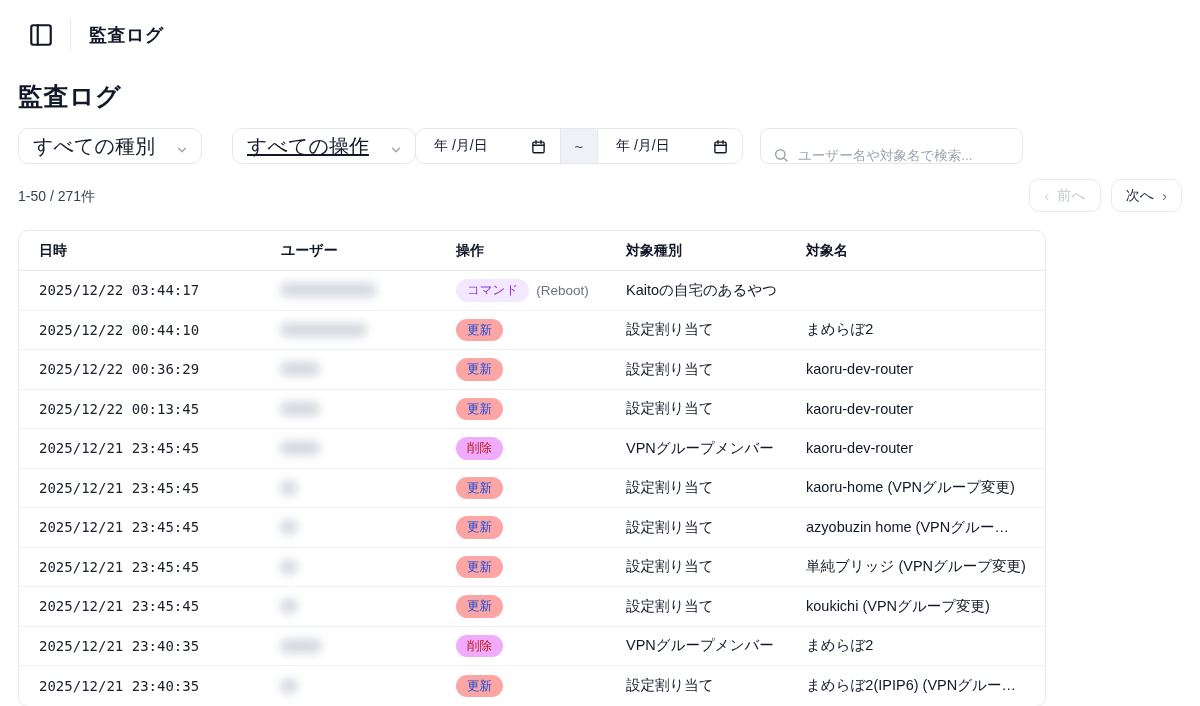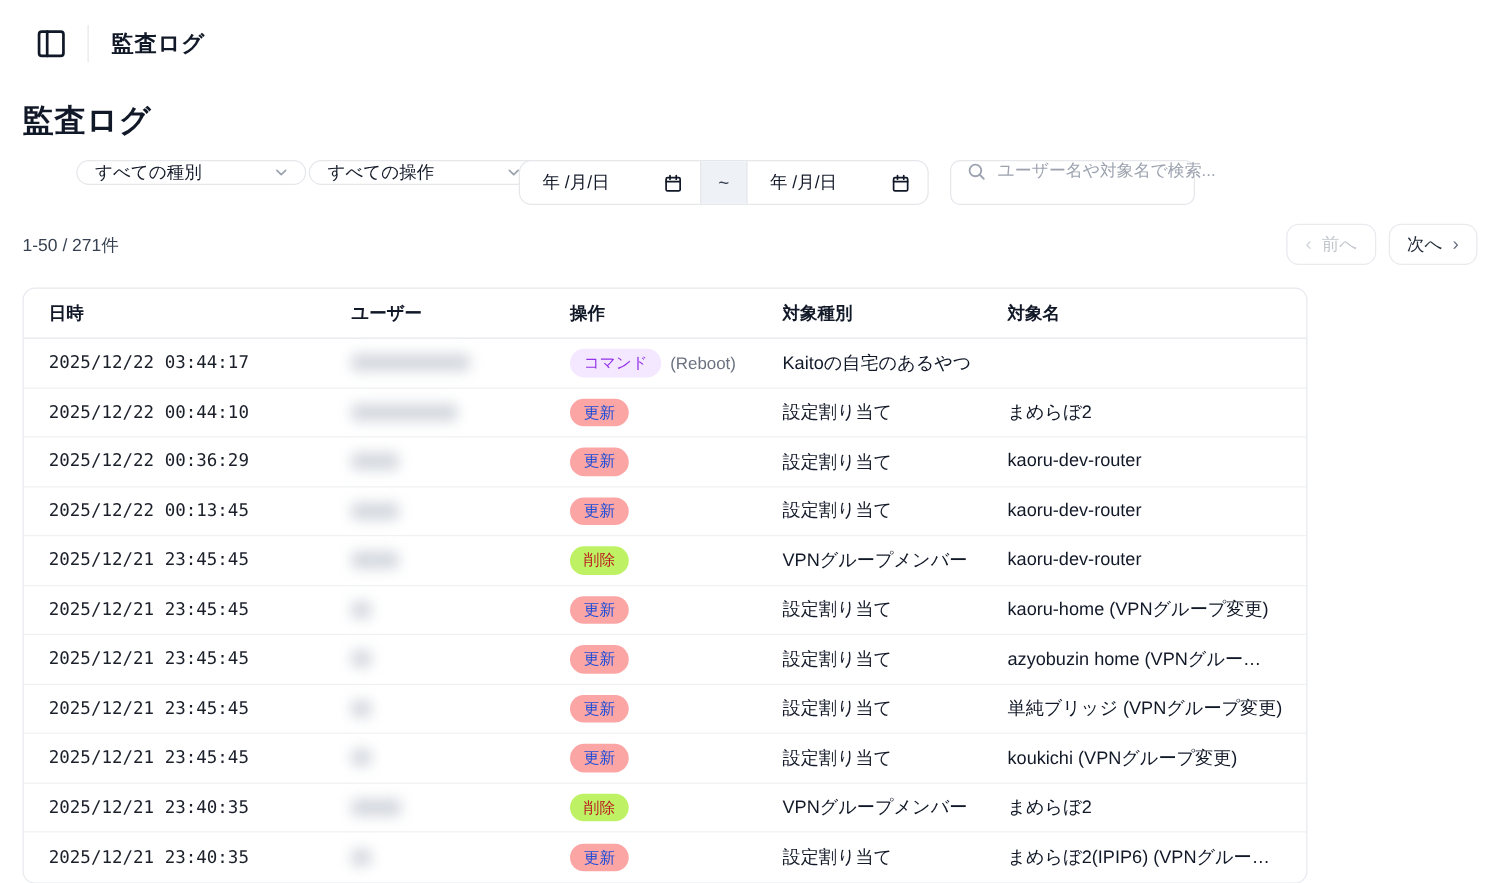--- a/index.html
+++ b/index.html
@@ -12,40 +12,40 @@
   .sidebar-toggle svg { width:26px; height:26px; }
   .appbar-divider { width:1px; height:30px; background:#e5e7eb; margin:0 18px 0 16px; }
   .appbar-title { font-size:18px; font-weight:700; letter-spacing:.5px; }
 
   
   .page-title { position:absolute; left:18px; top:80px; font-size:25px; font-weight:700; letter-spacing:.5px; }
 
   
   .filters { position:absolute; left:0; top:128px; width:1200px; height:36px; }
   .select {
-    position:absolute; top:0; height:20px; border:1px solid #e5e7eb; border-radius:10px;
+    position:absolute; top:0; height:36px; border:1px solid #e5e7eb; border-radius:10px;
     background:#fff; display:flex; align-items:center; justify-content:space-between;
-    padding:0 12px 0 14px; font-size:14px; cursor:pointer;margin-left:43px;
+    padding:0 12px 0 14px; font-size:20px; cursor:pointer;
   }
   .select-type { left:18px; width:184px; }
-  .select-action { left:204px; width:184px; }
+  .select-action { left:232px; width:184px;text-decoration:underline; }
   .chevron { color:#9ca3af; width:14px; height:14px; }
   .chevron svg { width:14px; height:14px; }
 
   .daterange { position:absolute; left:415px; top:0; width:328px; height:36px;
     border:1px solid #e5e7eb; border-radius:10px; background:#fff; display:flex; overflow:hidden; }
   .date-field { flex:1; display:flex; align-items:center; justify-content:space-between;
     padding:0 14px 0 18px; font-size:14px; color:#111827; cursor:text; }
   .date-sep { width:38px; background:#eef1f5; border-left:1px solid #e5e7eb; border-right:1px solid #e5e7eb;
     display:flex; align-items:center; justify-content:center; font-size:15px; color:#374151; }
   .cal-icon { color:#111827; width:15px; height:15px; }
   .cal-icon svg { width:15px; height:15px; }
 
-  .searchbox { position:absolute; left:760px; top:0; width:196px; height:36px;
-    border:1px solid #e5e7eb; border-radius:8px; background:#fff; display:flex; align-items:flex-start; padding:0 12px; }
+  .searchbox { position:absolute; left:760px; top:0; width:263px; height:36px;
+    border:1px solid #e5e7eb; border-radius:8px; background:#fff; display:flex; align-items:flex-end; padding:0 12px; }
   .search-icon { color:#9ca3af; width:16px; height:16px; margin-right:9px; flex:none; }
   .search-icon svg { width:16px; height:16px; }
   .searchbox input { border:none; outline:none; flex:1; font-size:13.5px; color:#111827;
     font-family:"Liberation Sans","DejaVu Sans",sans-serif; background:transparent; }
   .searchbox input::placeholder { color:#9ca3af; }
 
   
   .count-text { position:absolute; left:18px; top:188px; font-size:14px; color:#374151; }
   .pager { position:absolute; right:18px; top:179px; display:flex; gap:10px; }
   .pager-btn { height:33px; border:1px solid #e9eaee; border-radius:10px; background:#fff;
@@ -64,21 +64,21 @@
   .thead .th-result { text-align:right; padding-right:26px; }
   .trow { height:39.5px; border-bottom:1px solid #f0f1f4; font-size:14.5px; }
   .trow:last-child { border-bottom:none; }
   .cell-datetime { font-family:"DejaVu Sans Mono","Liberation Mono",monospace; font-size:14px; color:#1a1f29; }
   .cell-user { }
   .redacted { height:14px; border-radius:4px; background:#c9ced6; filter:blur(5px); opacity:.8; }
   .cell-action { display:flex; align-items:center; gap:7px; }
   .badge { display:inline-block; font-size:12.5px; line-height:1; padding:5px 11px; border-radius:999px; white-space:nowrap;text-align:center; }
   .badge-command { background:#f3e8ff; color:#9333ea; }
   .badge-update  { background:#fca5a5; color:#1d4ed8; }
-  .badge-delete  { background:#bef264; color:#b91c1c; }
+  .badge-delete  { background:#f0abfc; color:#b91c1c; }
   .action-note { color:#6b7280; font-size:13.5px; }
   .action-note:empty { display:none; }
   .cell-result { text-align:right; padding-right:24px; }
   .check-icon { display:inline-block; width:18px; height:18px; color:#22c55e; vertical-align:middle; }
   .check-icon svg { width:18px; height:18px; }
   .cell-target-name { white-space:nowrap; overflow:hidden; }
 </style>
 </head>
 <body>
 

